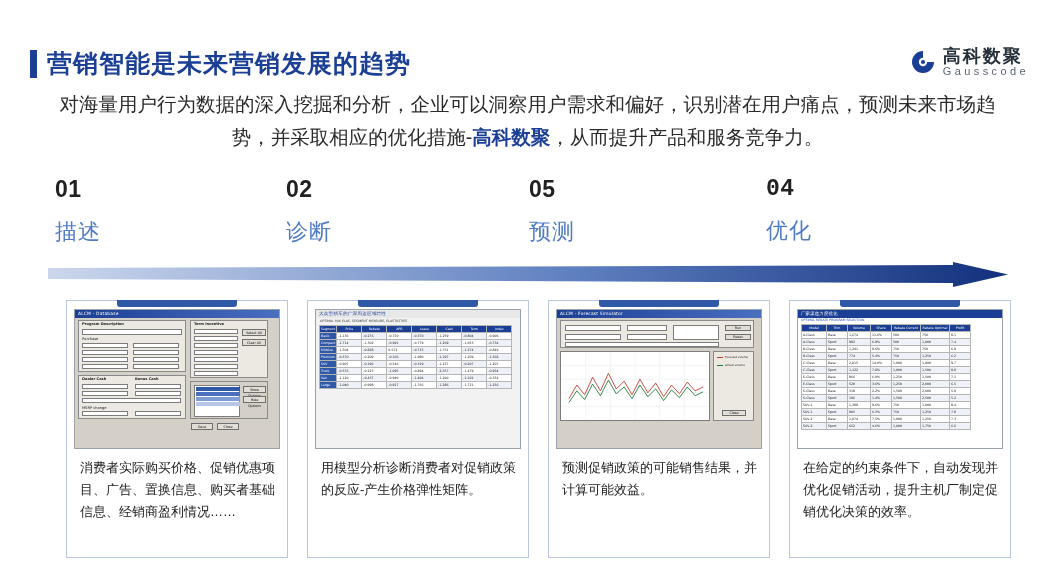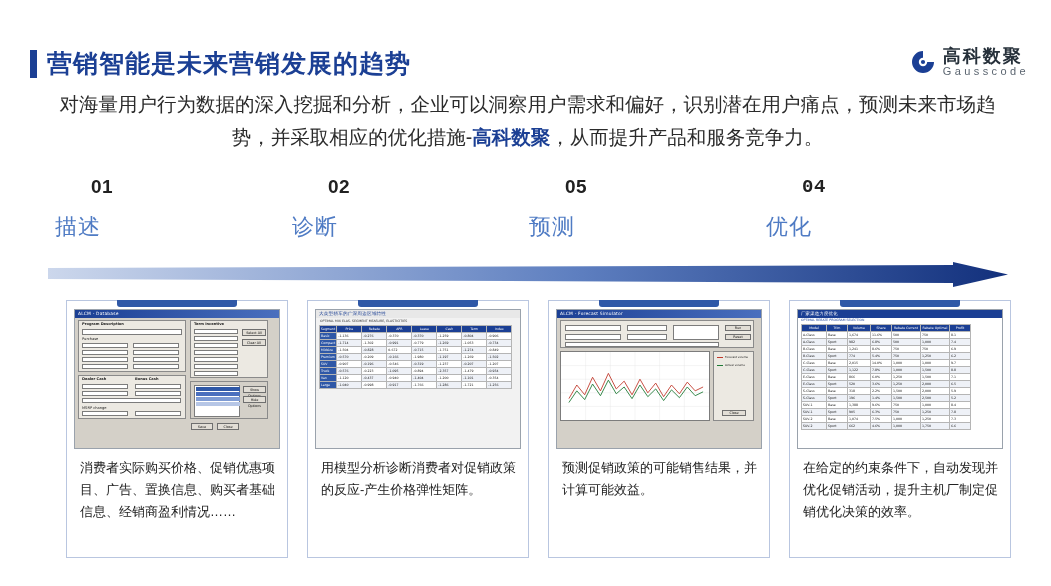--- a/index.html
+++ b/index.html
@@ -95,25 +95,24 @@
     top: 176px;
     width: 945px;
     height: 80px;
   }
   .step {
     position: absolute;
     top: 0;
     width: 220px;
   }
   .step-num {
-    font-size: 19px;
+    font-size: 23px;
     font-weight: bold;
     color: #212121;
     letter-spacing: 0.5px;
-    margin-left: 36px;
   }
   .step-label {
     margin-top: 14px;
     font-size: 22px;
     color: #4f7bc4;
     letter-spacing: 1px;
   }
 
   
   .arrow-wrap {
@@ -296,21 +295,21 @@
 
 <div class="lead">
   <span>对海量用户行为数据的深入挖掘和分析，企业可以洞察用户需求和偏好，识别潜在用户痛点，预测未来市场趋势，并采取相应的优化措施-</span><span class="hl">高科数聚</span><span>，从而提升产品和服务竞争力。</span>
 </div>
 
 <div class="steps">
   <div class="step" style="left:0px;">
     <div class="step-num">01</div>
     <div class="step-label">描述</div>
   </div>
-  <div class="step" style="left:237px;">
+  <div class="step" style="left:231px;">
     <div class="step-num">02</div>
     <div class="step-label">诊断</div>
   </div>
   <div class="step" style="left:474px;">
     <div class="step-num">05</div>
     <div class="step-label">预测</div>
   </div>
   <div class="step" style="left:711px;font-family:Liberation Mono, monospace;">
     <div class="step-num">04</div>
     <div class="step-label">优化</div>

